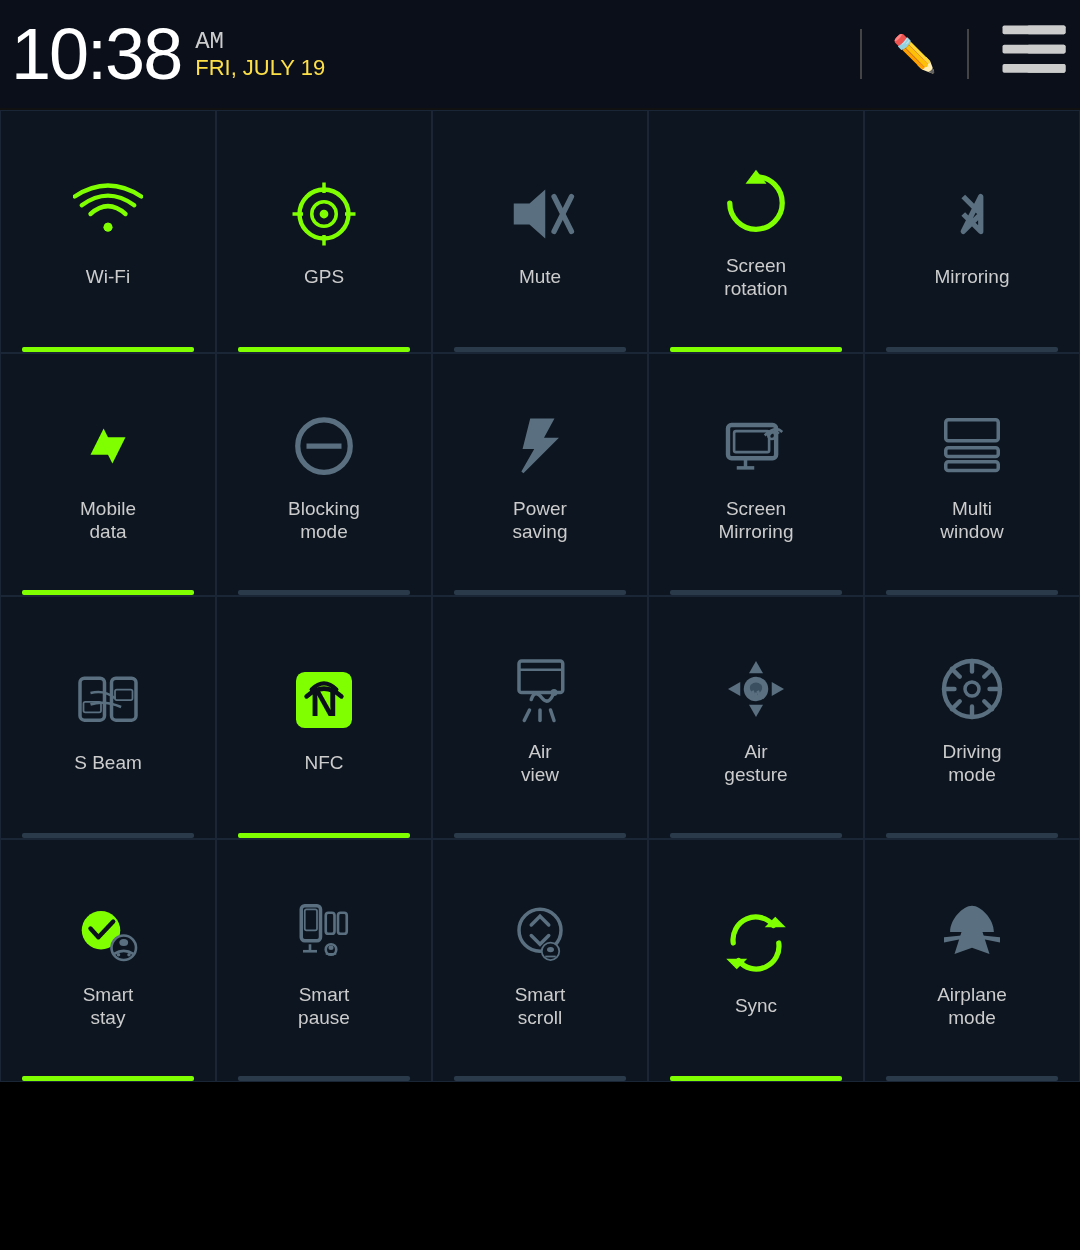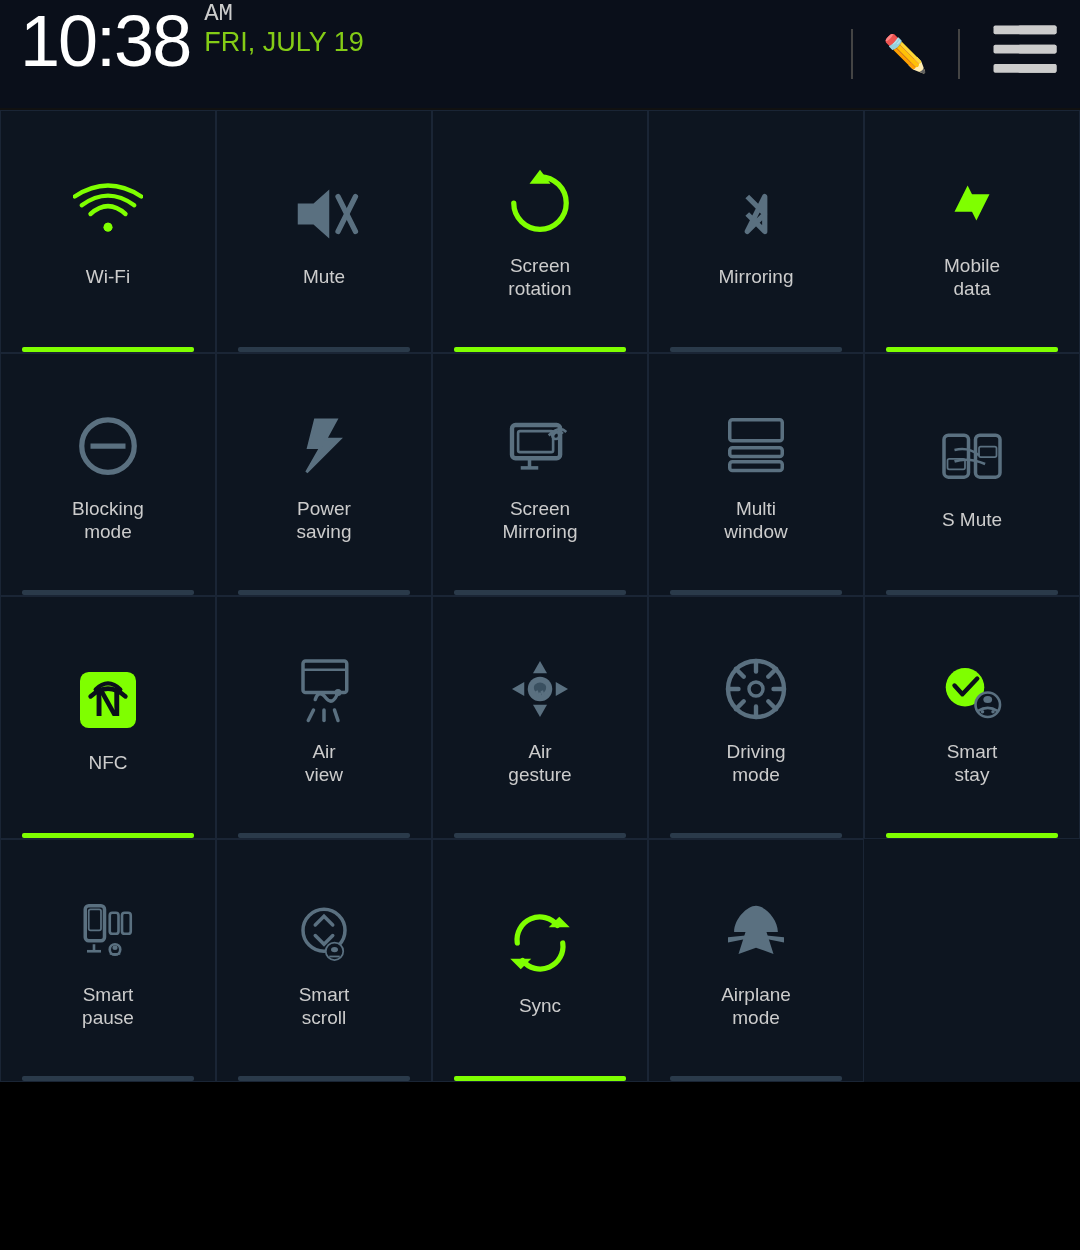--- a/index.html
+++ b/index.html
@@ -10,21 +10,22 @@
       height: 1250px;
       font-family: 'Arial', sans-serif;
       overflow: hidden;
     }
 
     
     #status-bar {
       background: #0a0f1a;
       height: 110px;
       display: flex;
-      padding: 0 20px;
+      align-items: center;
+      padding: 0 11px;
       border-bottom: 2px solid #111;
     }
 
     #time {
       color: #fff;
       font-size: 72px;
       font-weight: 200;
       letter-spacing: -2px;
       margin-right: 14px;
     }
@@ -37,22 +38,22 @@
     }
 
     #ampm {
       font-size: 24px;
       font-weight: 400;
       color: #ccc;
       font-family: Liberation Mono, monospace;
     }
 
     #date {
-      font-size: 27px;
-      color: #84cc16;
+      font-size: 22px;
+      color: #fde047;
     }
 
     #header-icons {
       display: flex;
       align-items: center;
       gap: 20px;
     }
 
     .header-divider {
       width: 2px;
@@ -163,20 +164,35 @@
         <circle cx="40" cy="55" r="5" fill="#7fff00"></circle>
         <path d="M20 40 Q40 22 60 40" stroke="#7fff00" stroke-width="5" fill="none" stroke-linecap="round"></path>
         <path d="M10 30 Q40 8 70 30" stroke="#7fff00" stroke-width="5" fill="none" stroke-linecap="round"></path>
         <path d="M2 20 Q40 -5 78 20" stroke="#7fff00" stroke-width="5" fill="none" stroke-linecap="round"></path>
       </svg>
     </div>
     <div class="tile-label">Wi-Fi</div>
     <div class="tile-indicator indicator-active"></div>
   </div>
 
+  <div class="qs-tile">
+    <div class="tile-icon">
+      <svg viewBox="0 0 80 80">
+        <circle cx="40" cy="40" r="28" stroke="#7fff00" stroke-width="5" fill="none"></circle>
+        <circle cx="40" cy="40" r="14" stroke="#7fff00" stroke-width="4" fill="none"></circle>
+        <circle cx="40" cy="40" r="5" fill="#7fff00"></circle>
+        <line x1="40" y1="4" x2="40" y2="16" stroke="#7fff00" stroke-width="4"></line>
+        <line x1="40" y1="64" x2="40" y2="76" stroke="#7fff00" stroke-width="4"></line>
+        <line x1="4" y1="40" x2="16" y2="40" stroke="#7fff00" stroke-width="4"></line>
+        <line x1="64" y1="40" x2="76" y2="40" stroke="#7fff00" stroke-width="4"></line>
+      </svg>
+    </div>
+    <div class="tile-label">GPS</div>
+    <div class="tile-indicator indicator-active"></div>
+  </div>
 
   <div class="qs-tile">
     <div class="tile-icon">
       <svg viewBox="0 0 80 80">
         <polygon points="10,28 28,28 46,12 46,68 28,52 10,52" fill="#5a7080"></polygon>
         <line x1="56" y1="20" x2="76" y2="60" stroke="#5a7080" stroke-width="6" stroke-linecap="round"></line>
         <line x1="76" y1="20" x2="56" y2="60" stroke="#5a7080" stroke-width="6" stroke-linecap="round"></line>
       </svg>
     </div>
     <div class="tile-label">Mute</div>
@@ -268,21 +284,21 @@
     <div class="tile-icon">
       <svg viewBox="0 0 80 80">
         <rect x="8" y="15" width="28" height="48" rx="5" stroke="#5a7080" stroke-width="4" fill="none"></rect>
         <rect x="44" y="15" width="28" height="48" rx="5" stroke="#5a7080" stroke-width="4" fill="none"></rect>
         <path d="M20,32 Q36,28 48,38" stroke="#5a7080" stroke-width="3" fill="none"></path>
         <path d="M20,45 Q36,40 55,48" stroke="#5a7080" stroke-width="3" fill="none"></path>
         <rect x="12" y="42" width="20" height="12" rx="2" stroke="#5a7080" stroke-width="2" fill="none"></rect>
         <rect x="48" y="28" width="20" height="12" rx="2" stroke="#5a7080" stroke-width="2" fill="none"></rect>
       </svg>
     </div>
-    <div class="tile-label">S Mute</div>
+    <div class="tile-label">S Beam</div>
     <div class="tile-indicator indicator-inactive"></div>
   </div>
 
   <div class="qs-tile">
     <div class="tile-icon">
       <svg viewBox="0 0 80 80">
         <rect x="8" y="8" width="64" height="64" rx="10" fill="#7fff00"></rect>
         <text x="40" y="58" font-size="44" text-anchor="middle" fill="#0a0f1a" font-weight="bold" font-family="Arial">N</text>
         <path d="M26,28 Q40,14 54,28" stroke="#0a0f1a" stroke-width="5" fill="none" stroke-linecap="round"></path>
         <path d="M20,36 Q40,18 60,36" stroke="#0a0f1a" stroke-width="5" fill="none" stroke-linecap="round"></path>

